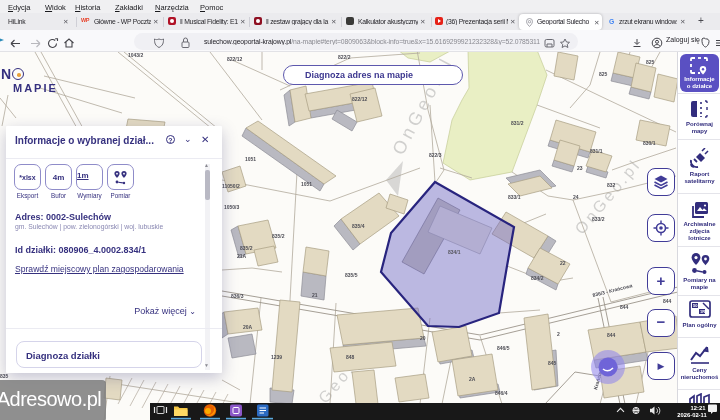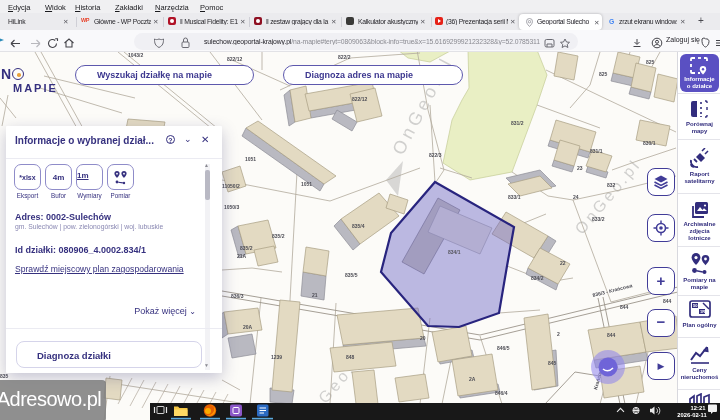--- a/index.html
+++ b/index.html
@@ -336,21 +336,20 @@
 <path d="M603,369 q5,4 10,-1" stroke="#fff" stroke-width="1.6" fill="none"></path>
 </svg>
 
 <div id="logo">
   <span style="position:absolute;left:1px;top:6px;font-size:14px;font-weight:bold">N</span>
   <span style="position:absolute;left:12px;top:8px;width:12px;height:12px;border:1.8px solid #35307f;border-radius:50%"></span>
   <span style="position:absolute;left:17px;top:13px;width:3.6px;height:3.6px;background:#e8a23c;border-radius:50%"></span>
   <span style="position:absolute;left:13px;top:22px;font-size:11px;font-weight:bold;letter-spacing:2px">MAPIE</span>
 </div>
 
-<div class="search" style="left:75px;width:179px">Wyszukaj działkę na mapie</div>
 <div class="search" style="left:283px;width:180px">Diagnoza adres na mapie</div>
 
 <div id="panel">
   <div style="position:absolute;left:9px;top:9px;font-size:10px;font-weight:bold;white-space:nowrap">Informacje o wybranej dział...</div>
   <span style="position:absolute;left:160px;top:9px;width:9px;height:9px;border:1.2px solid #36317f;border-radius:50%;font-size:7px;text-align:center;line-height:9px;font-weight:bold">?</span>
   <span style="position:absolute;left:178px;top:8px;font-size:9px">⌄</span>
   <span style="position:absolute;left:195px;top:8px;font-size:10px">✕</span>
   <div style="position:absolute;left:0;top:32px;width:216px;height:1px;background:#ebebf2"></div>
 
   <div style="position:absolute;left:8px;top:38px;width:27px;height:26px;border:1px solid #8f8cc9;border-radius:7px;font-size:7px;font-weight:bold;text-align:center;line-height:26px">*xlsx</div>
@@ -376,21 +375,21 @@
   <div style="position:absolute;left:199px;top:44px;width:5px;height:30px;background:#b9b9c4;border-radius:2px"></div>
   <div style="position:absolute;left:198px;top:36px;font-size:5px;color:#8a8a92">▲</div>
   <div style="position:absolute;left:198px;top:236px;font-size:5px;color:#8a8a92">▼</div>
 
   <div style="position:absolute;left:9px;top:86px;font-size:9px;font-weight:bold">Adres: 0002-Sulechów</div>
   <div style="position:absolute;left:9px;top:97px;font-size:6.8px;color:#8987b2">gm. Sulechów | pow. zielonogórski | woj. lubuskie</div>
   <div style="position:absolute;left:9px;top:119px;font-size:9px;font-weight:bold">Id działki: 080906_4.0002.834/1</div>
   <div style="position:absolute;left:9px;top:138px;font-size:8.6px;text-decoration:underline">Sprawdź miejscowy plan zagospodarowania</div>
   <div style="position:absolute;right:26px;top:180px;font-size:9px">Pokaż więcej <span style="font-size:8px">⌄</span></div>
   <div style="position:absolute;left:0;top:202px;width:216px;height:1px;background:#ebebf2"></div>
-  <div style="position:absolute;left:10px;top:215px;width:186px;height:27px;border:1px solid #d5d4ea;border-radius:8px;font-size:9.5px;font-weight:bold;line-height:27px;padding-left:20px">Diagnoza działki</div>
+  <div style="position:absolute;left:10px;top:215px;width:186px;height:27px;border:1px solid #d5d4ea;border-radius:8px;font-size:9.5px;font-weight:bold;line-height:27px;padding-left:9px">Diagnoza działki</div>
 </div>
 
 
 <div class="mapbtn" style="top:168px">
   <svg width="16" height="16" style="position:absolute;left:5px;top:5px" viewBox="0 0 16 16" fill="none" stroke="#413c98" stroke-width="1.5">
     <path d="M8,1.5 L14.5,5 L8,8.5 L1.5,5 Z" fill="#413c98" stroke="none"></path>
     <path d="M1.5,8 L8,11.5 L14.5,8"></path>
     <path d="M1.5,11 L8,14.5 L14.5,11"></path>
   </svg>
 </div>

